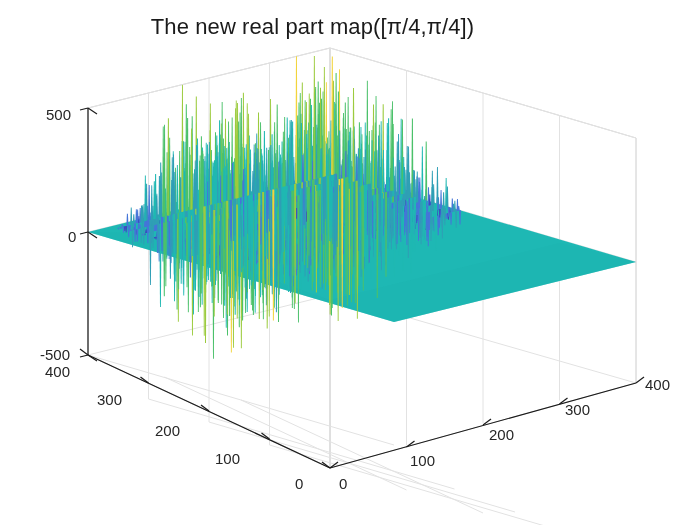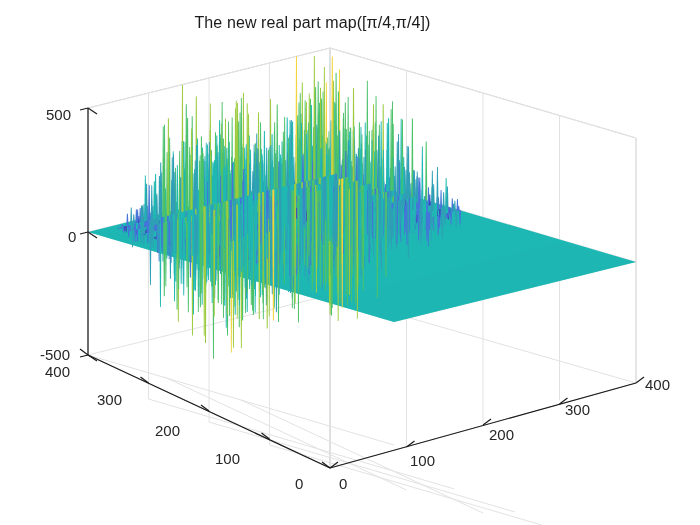--- a/index.html
+++ b/index.html
@@ -13,21 +13,21 @@
     color:#000;
   }
   #figure{
     position:absolute;left:0;top:0;width:700px;height:525px;
     background:#ffffff;
   }
   #plot-title{
     position:absolute;
     left:0;top:14px;width:625px;
     text-align:center;
-    font-size:16px;
+    font-size:22px;
     color:#1a1a1a;
     letter-spacing:0.1px;
     white-space:nowrap;
   }
   svg#axes3d{
     position:absolute;left:0;top:0;width:700px;height:525px;
     display:block;
   }
   .tick-label{
     font-family:"Liberation Sans","DejaVu Sans",sans-serif;

